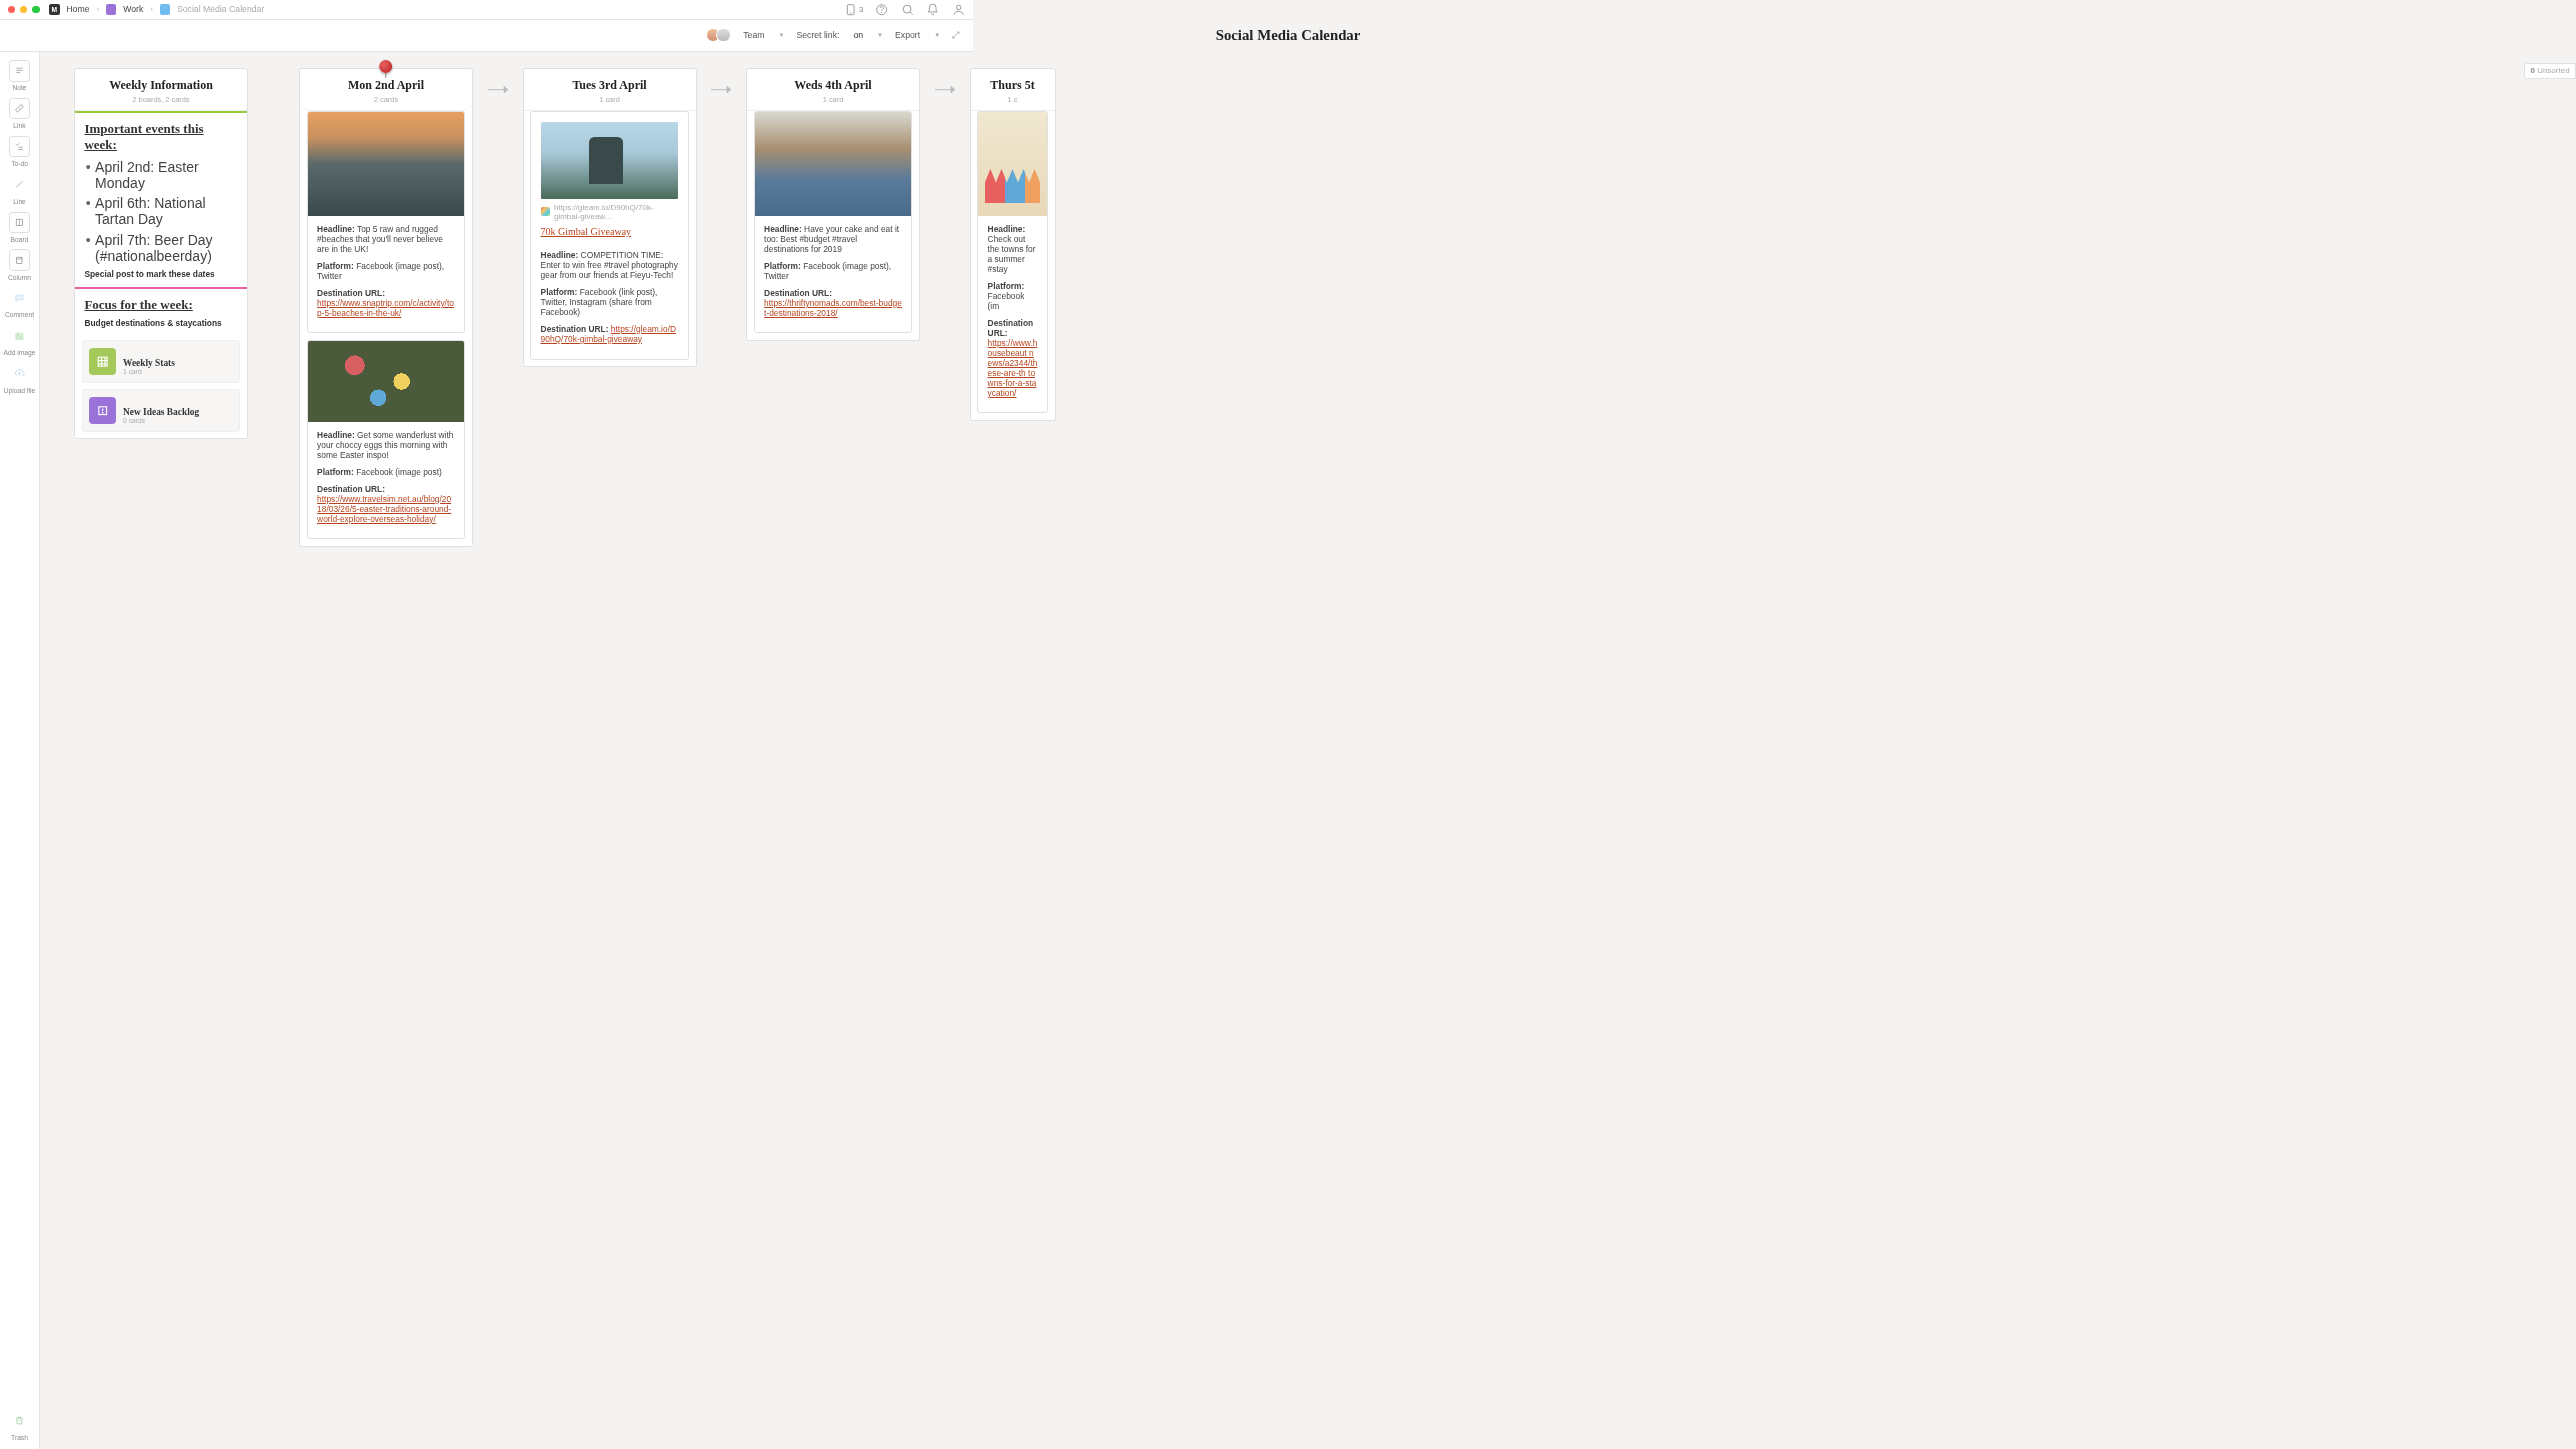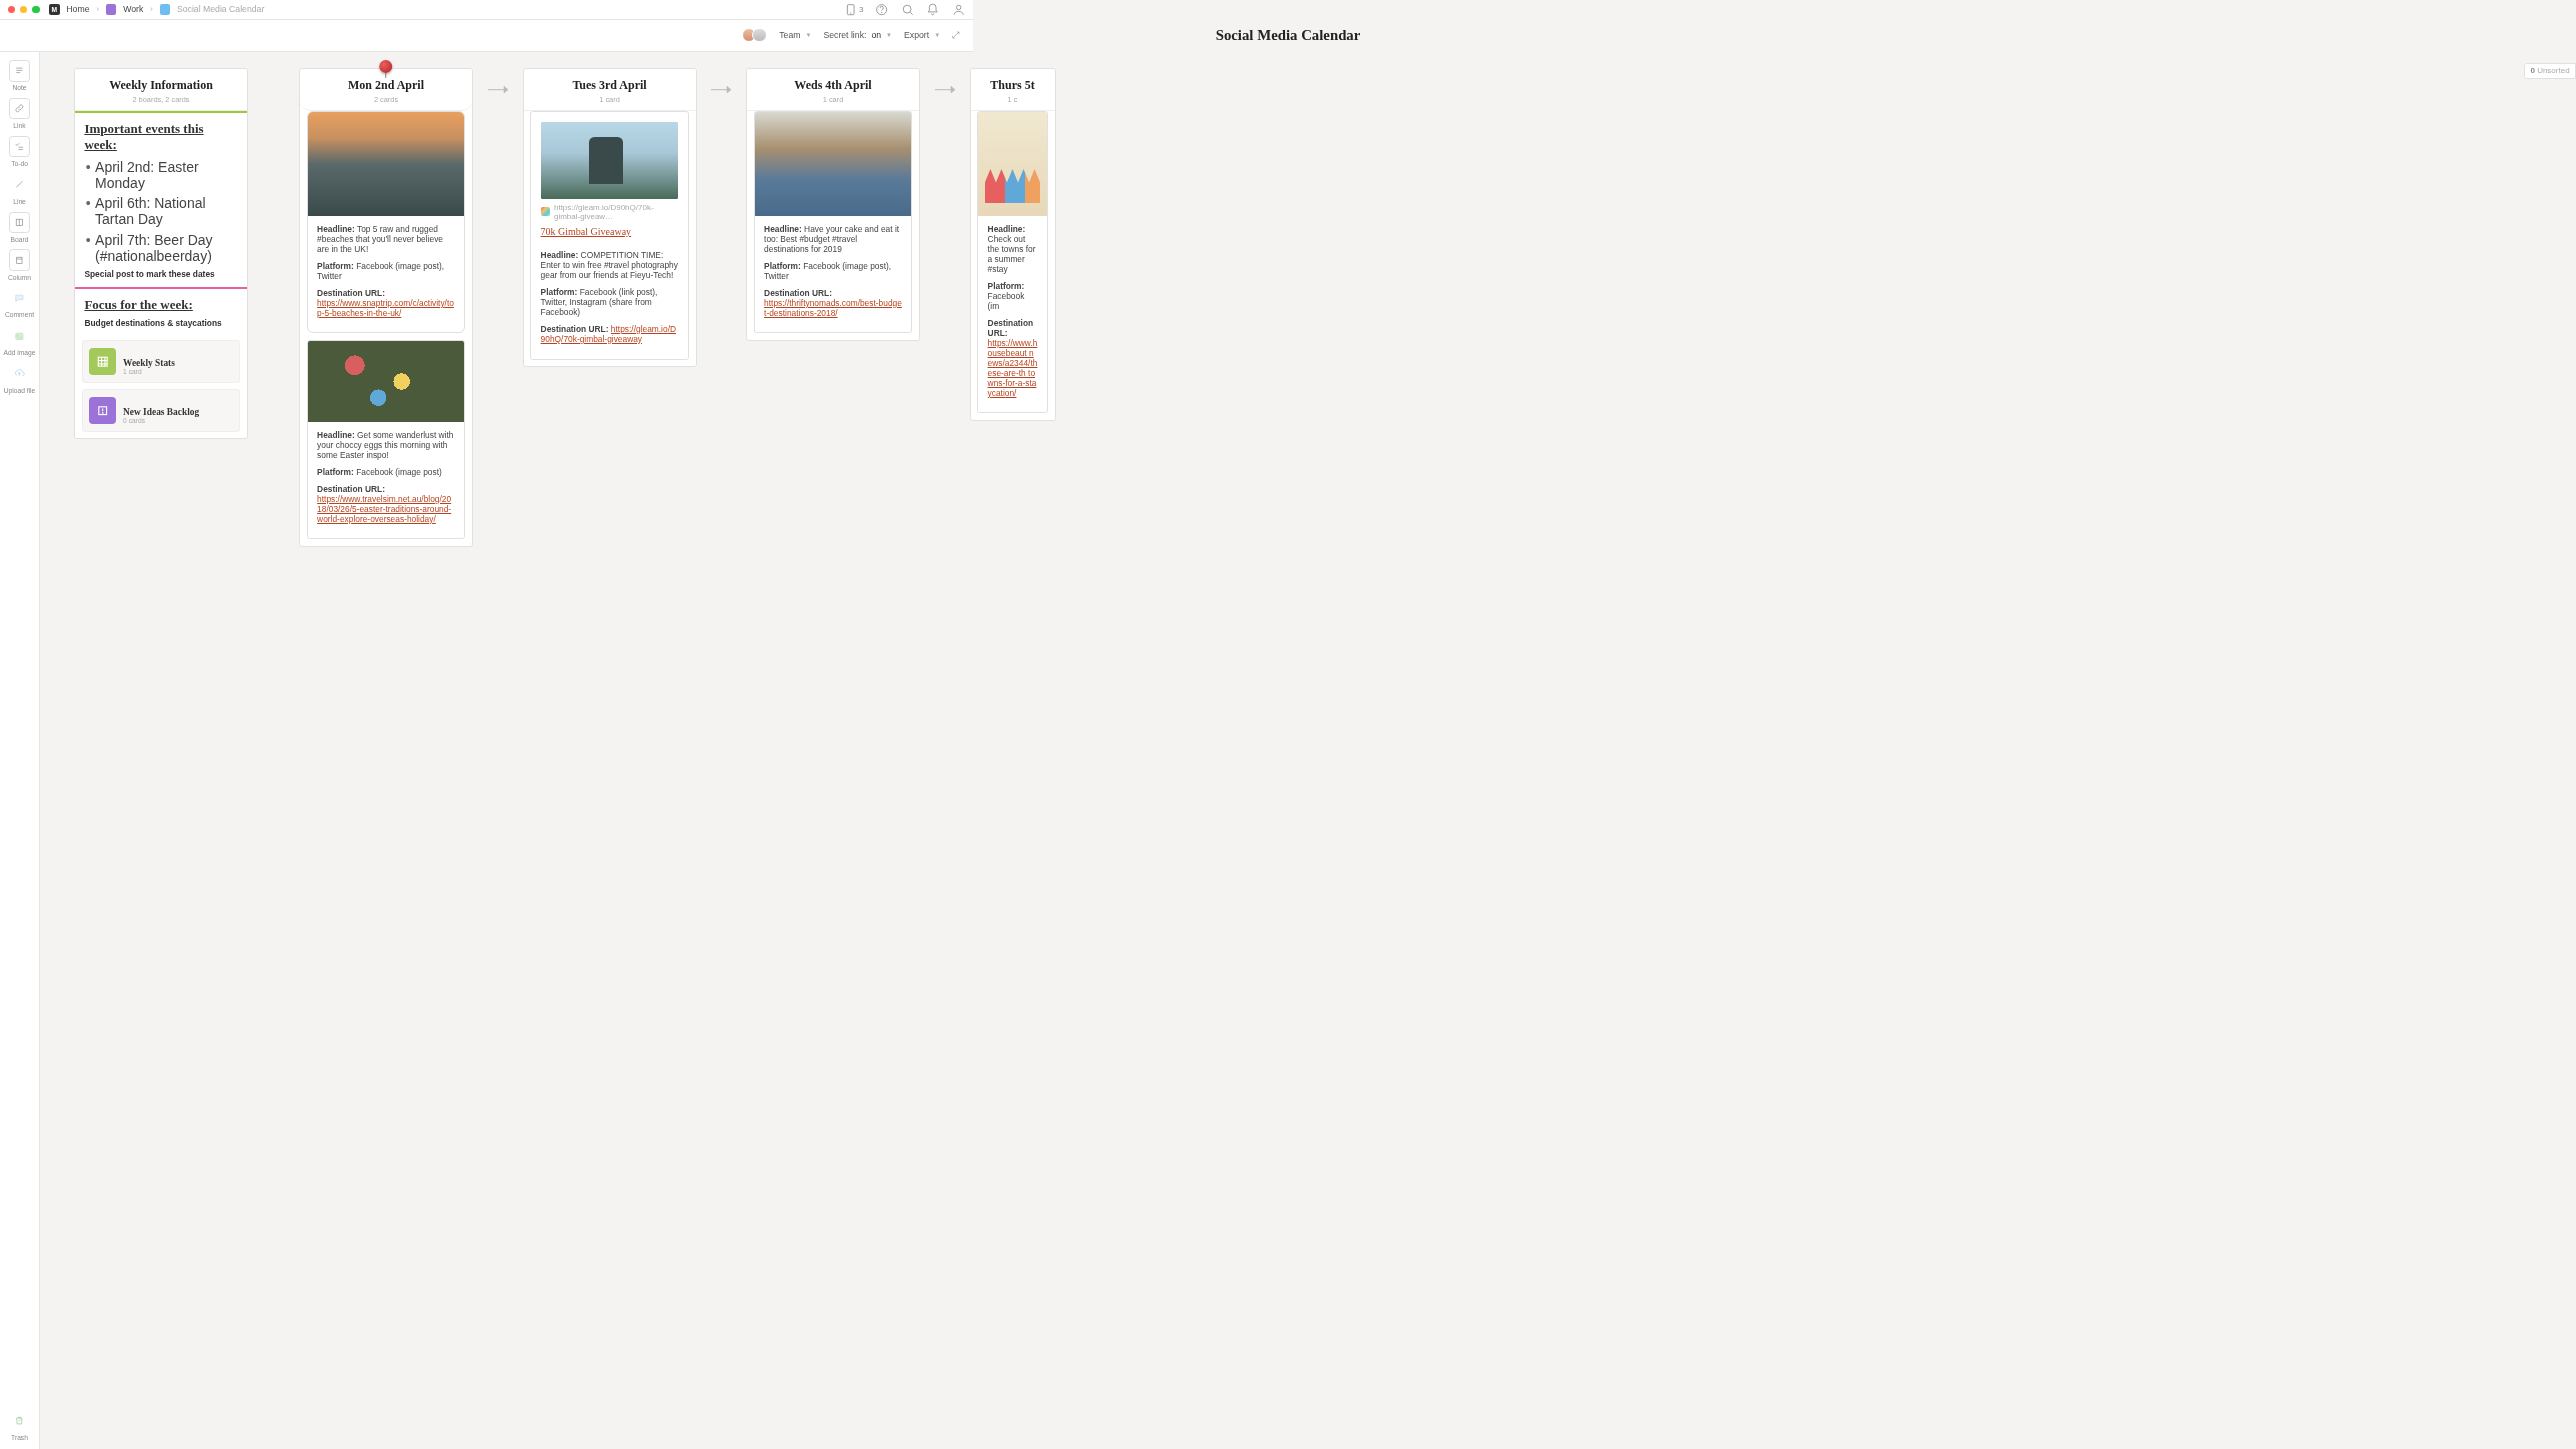--- a/index.html
+++ b/index.html
@@ -25,21 +25,21 @@
 .device-badge { display: flex; align-items: center; gap: 1.3px; font-size: 8px; }
 
 
 .header { height: 32px; background: #fff; border-bottom: 0.7px solid #e5e5e5; display: flex; align-items: center; padding: 0 13.4px; }
 .header-title { position: absolute; left: 50%; transform: translateX(-50%); font-family: Georgia, serif; font-size: 14.8px; font-weight: 600; color: #222; }
 .header-right { margin-left: auto; display: flex; align-items: center; gap: 12px; font-size: 8.7px; color: #555; }
 .avatars { display: flex; }
 .avatar { width: 14.8px; height: 14.8px; border-radius: 50%; border: 1.3px solid #fff; margin-left: -4px; }
 .avatar:first-child { background: linear-gradient(#f0c0a0,#d09070); margin-left: 0; }
 .avatar:nth-child(2) { background: linear-gradient(#ddd,#bbb); }
-.hdr-item { display: flex; align-items: center; gap: 5px; cursor: pointer; }
+.hdr-item { display: flex; align-items: center; gap: 14px; cursor: pointer; }
 .hdr-item .chev { font-size: 6px; color: #aaa; }
 .on-badge { color: #333; font-weight: 500; }
 .expand-icon { font-size: 9.4px; color: #888; }
 
 
 .sidebar { position: absolute; left: 0; top: 52px; bottom: 0; width: 40px; background: #fff; border-right: 0.7px solid #e5e5e5; padding-top: 8px; display: flex; flex-direction: column; align-items: center; }
 .sb-item { width: 32px; display: flex; flex-direction: column; align-items: center; margin-bottom: 6.7px; cursor: pointer; }
 .sb-icon { width: 21.5px; height: 21.5px; border: 0.7px solid #ddd; border-radius: 3.4px; display: flex; align-items: center; justify-content: center; background: #fff; }
 .sb-icon svg { width: 10.7px; height: 10.7px; stroke: #888; fill: none; stroke-width: 1.5; }
 .sb-icon.no-border { border: none; }
@@ -344,21 +344,21 @@
     <div class="column col-board pinned" style="position:relative;">
       <div class="board">
         <div class="board-header" style="position:relative;border-radius:10px;">
           <div class="pushpin">
               <div class="pushpin-stem"></div>
               <div class="pushpin-head"></div>
             </div>
           <div class="board-title">Mon 2nd April</div>
           <div class="board-sub">2 cards</div>
         </div>
-        <div class="card" style="margin-top:0;border-radius:6px;">
+        <div class="card" style="margin-top:0;">
           <div class="card-img img-beach"></div>
           <div class="card-body">
             <p><b>Headline:</b> <span>Top 5 raw and rugged #beaches that you'll never believe are in the UK!</span></p>
             <p><b>Platform:</b> <span>Facebook (image post), Twitter</span></p>
             <p><b>Destination URL:</b><br><a class="dest">https://www.snaptrip.com/c/activity/top-5-beaches-in-the-uk/</a></p>
           </div>
         </div>
         <div class="card">
           <div class="card-img easter img-easter"></div>
           <div class="card-body">

